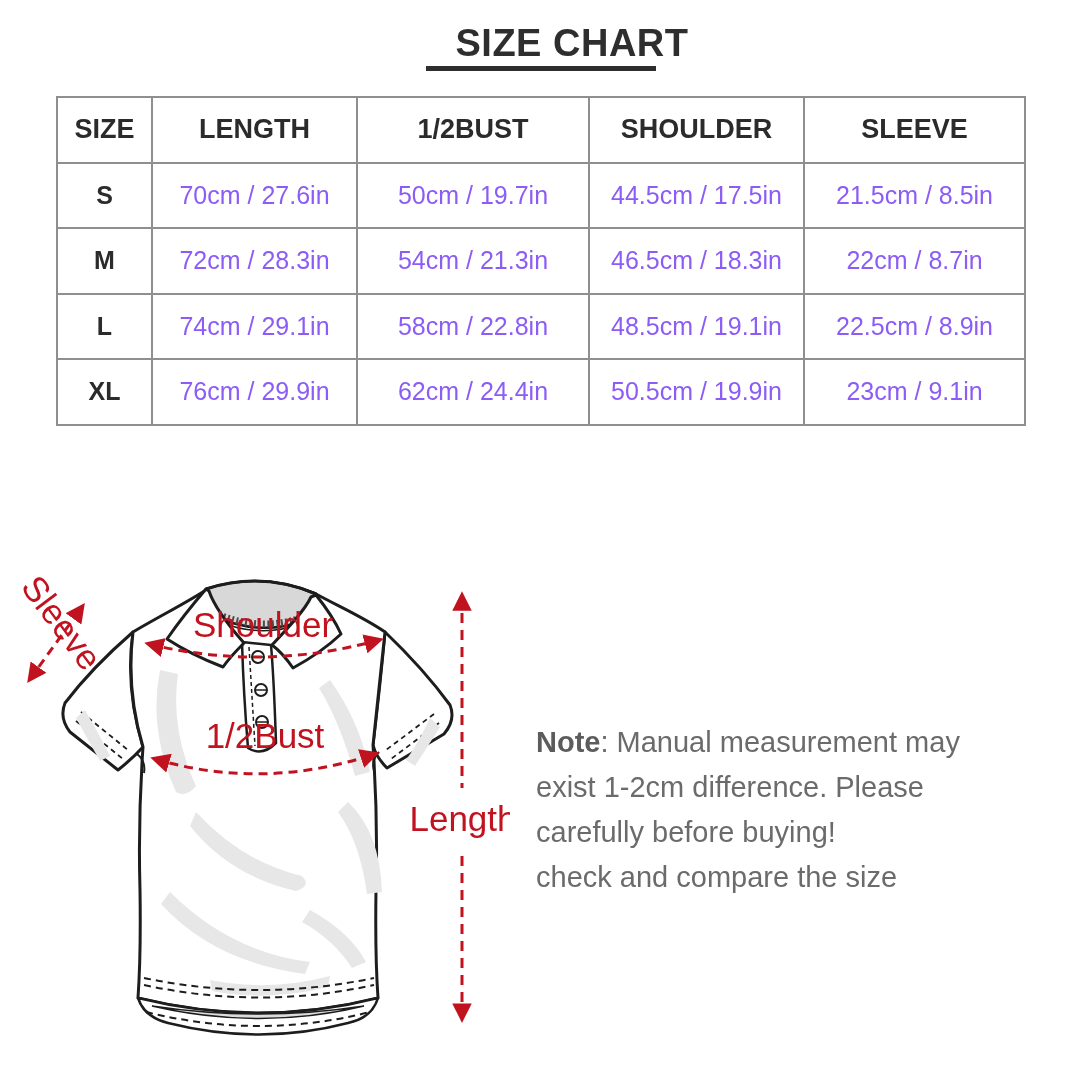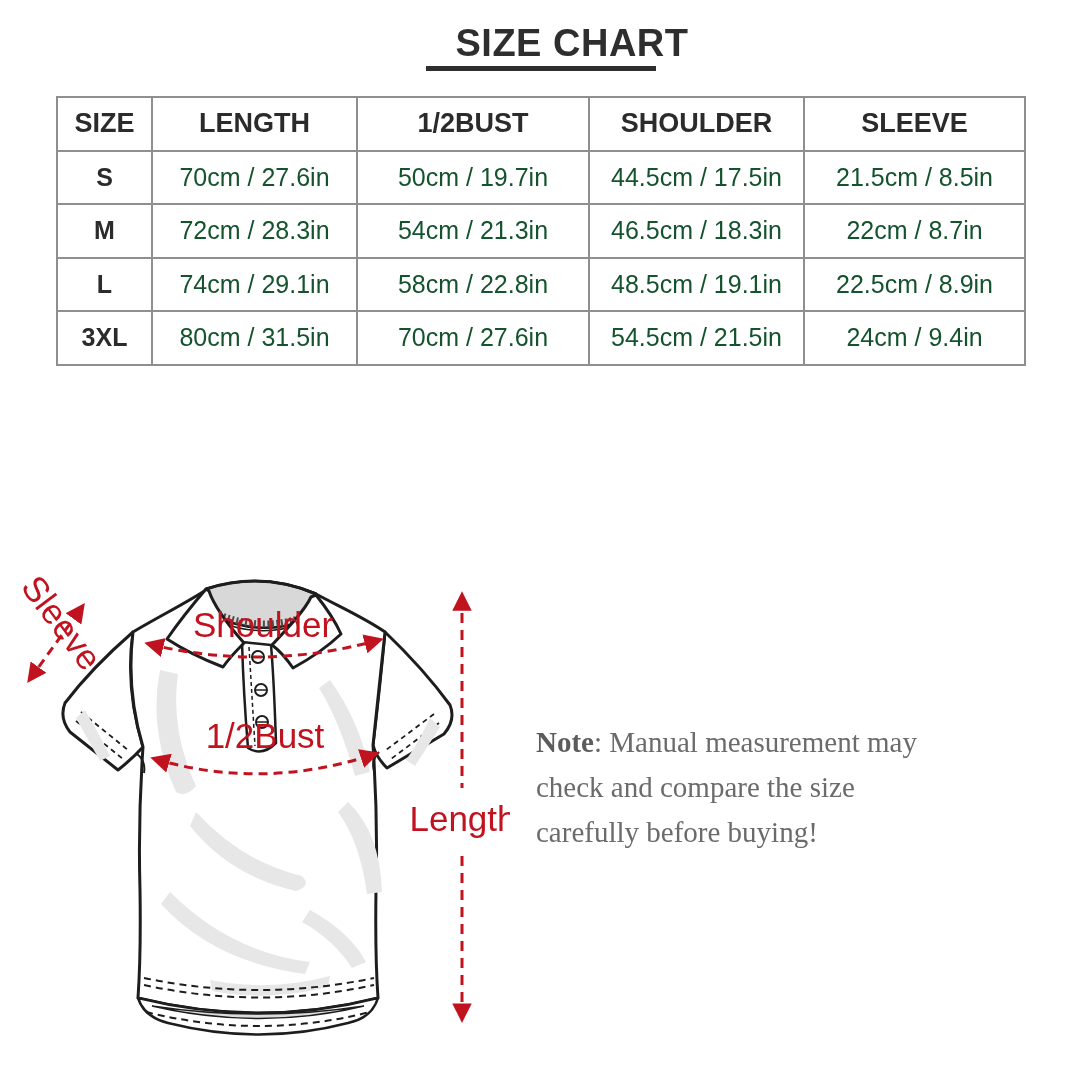--- a/index.html
+++ b/index.html
@@ -13,29 +13,29 @@
   }
   .title-underline{
     position:absolute;top:66px;left:426px;width:230px;height:5px;background:#2e2e2e;
   }
   table.size-table{
     position:absolute;left:56px;top:96px;width:968px;
     border-collapse:collapse;table-layout:fixed;
   }
   .size-table th,.size-table td{
     border:2px solid #8f8f8f;text-align:center;vertical-align:middle;
-    padding:4px;height:43.5px;background:#fff;
+    padding:10px;height:43.5px;background:#fff;
   }
   .size-table th{font-size:27px;font-weight:bold;color:#2b2b2b;}
-  .size-table td{font-size:25px;color:#14532d;}
+  .size-table td{font-size:25px;color:#8b5cf6;}
   .size-table td.sizecol{font-weight:bold;color:#2b2b2b;}
   .shirt-svg{position:absolute;left:10px;top:560px;}
   .note{
     position:absolute;left:536px;top:720px;width:490px;
-    font-size:29px;line-height:45px;color:#6b6b6b;font-family:Liberation Serif, serif;
+    font-size:29px;line-height:45px;color:#6b6b6b;
   }
   .note b{color:#5c5c5c;}
   .red-label{fill:#c1121f;font-family:"Liberation Sans",sans-serif;font-size:35px;}
 </style>
 </head>
 <body>
 
 <div class="title">SIZE CHART</div>
 <div class="title-underline"></div>
 
@@ -70,25 +70,25 @@
     <td>22cm / 8.7in</td>
   </tr>
   <tr>
     <td class="sizecol">L</td>
     <td>74cm / 29.1in</td>
     <td>58cm / 22.8in</td>
     <td>48.5cm / 19.1in</td>
     <td>22.5cm / 8.9in</td>
   </tr>
   <tr>
-    <td class="sizecol">3XL</td>
-    <td>80cm / 31.5in</td>
-    <td>70cm / 27.6in</td>
-    <td>54.5cm / 21.5in</td>
-    <td>24cm / 9.4in</td>
+    <td class="sizecol">XL</td>
+    <td>76cm / 29.9in</td>
+    <td>62cm / 24.4in</td>
+    <td>50.5cm / 19.9in</td>
+    <td>23cm / 9.1in</td>
   </tr>
 </tbody>
   </table>
 
 <svg class="shirt-svg" width="500" height="512" viewBox="0 0 500 512">
   <defs>
     <marker id="arr" viewBox="0 0 10 10" refX="7.5" refY="5" markerWidth="6.5" markerHeight="6.5" orient="auto-start-reverse">
       <path d="M0,0 L10,5 L0,10 z" fill="#c1121f"></path>
     </marker>
   </defs>
@@ -166,15 +166,16 @@
     <path d="M452,296 L452,458" fill="none" stroke="#c1121f" stroke-width="3" stroke-dasharray="10 7" marker-end="url(#arr)"></path>
     <text class="red-label" x="453" y="271" text-anchor="middle">Length</text>
 
     <path d="M20,119 L72,47" fill="none" stroke="#c1121f" stroke-width="3" stroke-dasharray="9 6" marker-start="url(#arr)" marker-end="url(#arr)"></path>
     <text class="red-label" text-anchor="middle" transform="translate(42,70) rotate(53)" x="0" y="0">Sleeve</text>
   </g>
 </svg>
 
 <div class="note">
   <div><b>Note</b><span>: Manual measurement may</span></div>
+  <div>exist 1-2cm difference. Please</div>
+  <div>carefully before buying!</div>
   <div>check and compare the size</div>
-  <div>carefully before buying!</div>
 </div>
 
 </body></html>

